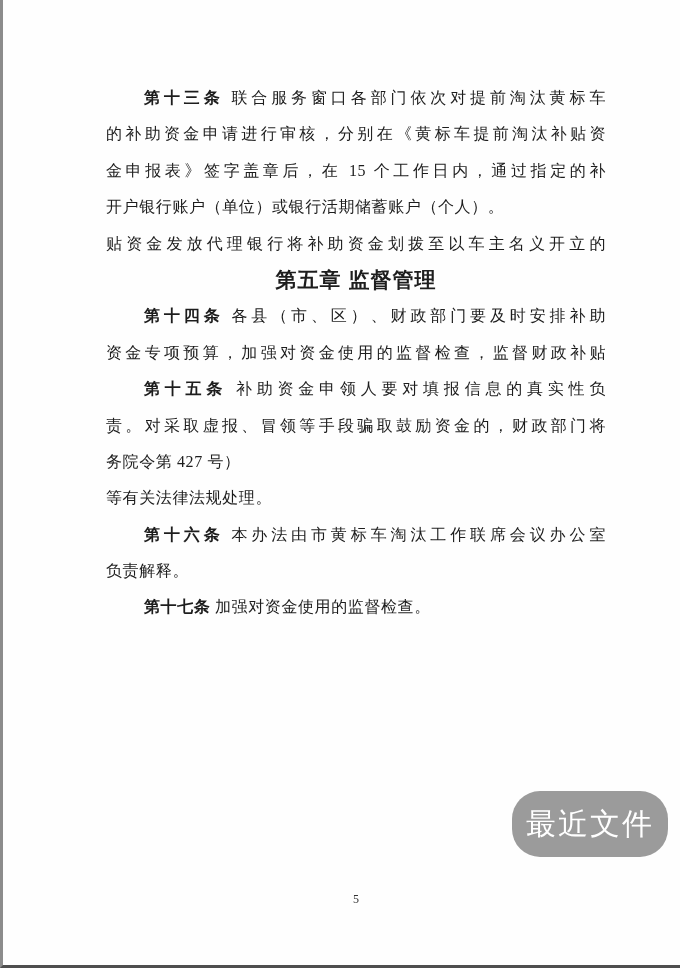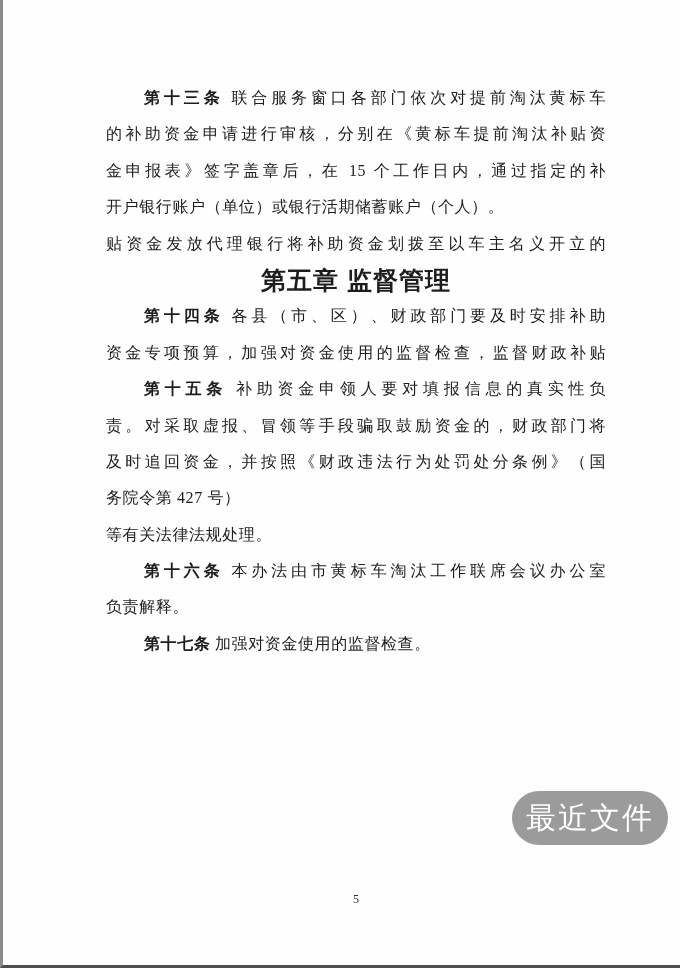--- a/index.html
+++ b/index.html
@@ -37,41 +37,41 @@
   .line.j { text-align-last: justify; }
   .line.indent { text-indent: 38px; }
   .lead {
     font-weight: 700;
     font-family: "Liberation Sans", sans-serif;
   }
   .line.heading {
     text-align: center;
     text-align-last: center;
     font-weight: 700;
-    font-size: 25px;
+    font-size: 21px;
     letter-spacing: 1px;
     font-family: "Liberation Sans", sans-serif;
     white-space: nowrap;
   }
   .pagenum {
     position: absolute;
     left: 103px;
     top: 892px;
     width: 500px;
     text-align: center;
     font-size: 12px;
     color: #333333;
     font-family: "Liberation Serif", serif;
   }
   .pill {
     position: absolute;
     left: 509px;
     top: 791px;
     width: 156px;
-    height: 54px;
+    height: 66px;
     border: none;
     border-radius: 28px;
     background: var(--pill_bg, #9b9b9b);
     color: var(--pill_text, #ffffff);
     font-size: 30px;
     letter-spacing: 2px;
     font-family: "Liberation Sans", sans-serif;
     display: flex;
     align-items: center;
     justify-content: center;
@@ -91,21 +91,20 @@
     <div class="line"><span>开户银行账户（单位）或银行活期储蓄账户（个人）。</span></div>
     <div class="line j"><span>贴资金发放代理银行将补助资金划拨至以车主名义开立的</span></div>
 
     <div class="line heading">第五章 监督管理</div>
 
     <div class="line j indent"><span class="lead">第十四条</span><span> 各县（市、区）、财政部门要及时安排补助</span></div>
     <div class="line j"><span>资金专项预算，加强对资金使用的监督检查，监督财政补贴</span></div>
 
     <div class="line j indent"><span class="lead">第十五条</span><span> 补助资金申领人要对填报信息的真实性负</span></div>
     <div class="line j"><span>责。对采取虚报、冒领等手段骗取鼓励资金的，财政部门将</span></div>
-    <div class="line j"><span>及时追回资金，并按照《财政违法行为处罚处分条例》（国</span></div>
     <div class="line"><span>务院令第 427 号）</span></div>
     <div class="line"><span>等有关法律法规处理。</span></div>
 
     <div class="line j indent"><span class="lead">第十六条</span><span> 本办法由市黄标车淘汰工作联席会议办公室</span></div>
     <div class="line"><span>负责解释。</span></div>
 
     <div class="line indent"><span class="lead">第十七条</span><span> 加强对资金使用的监督检查。</span></div>
 
   </div>
 

